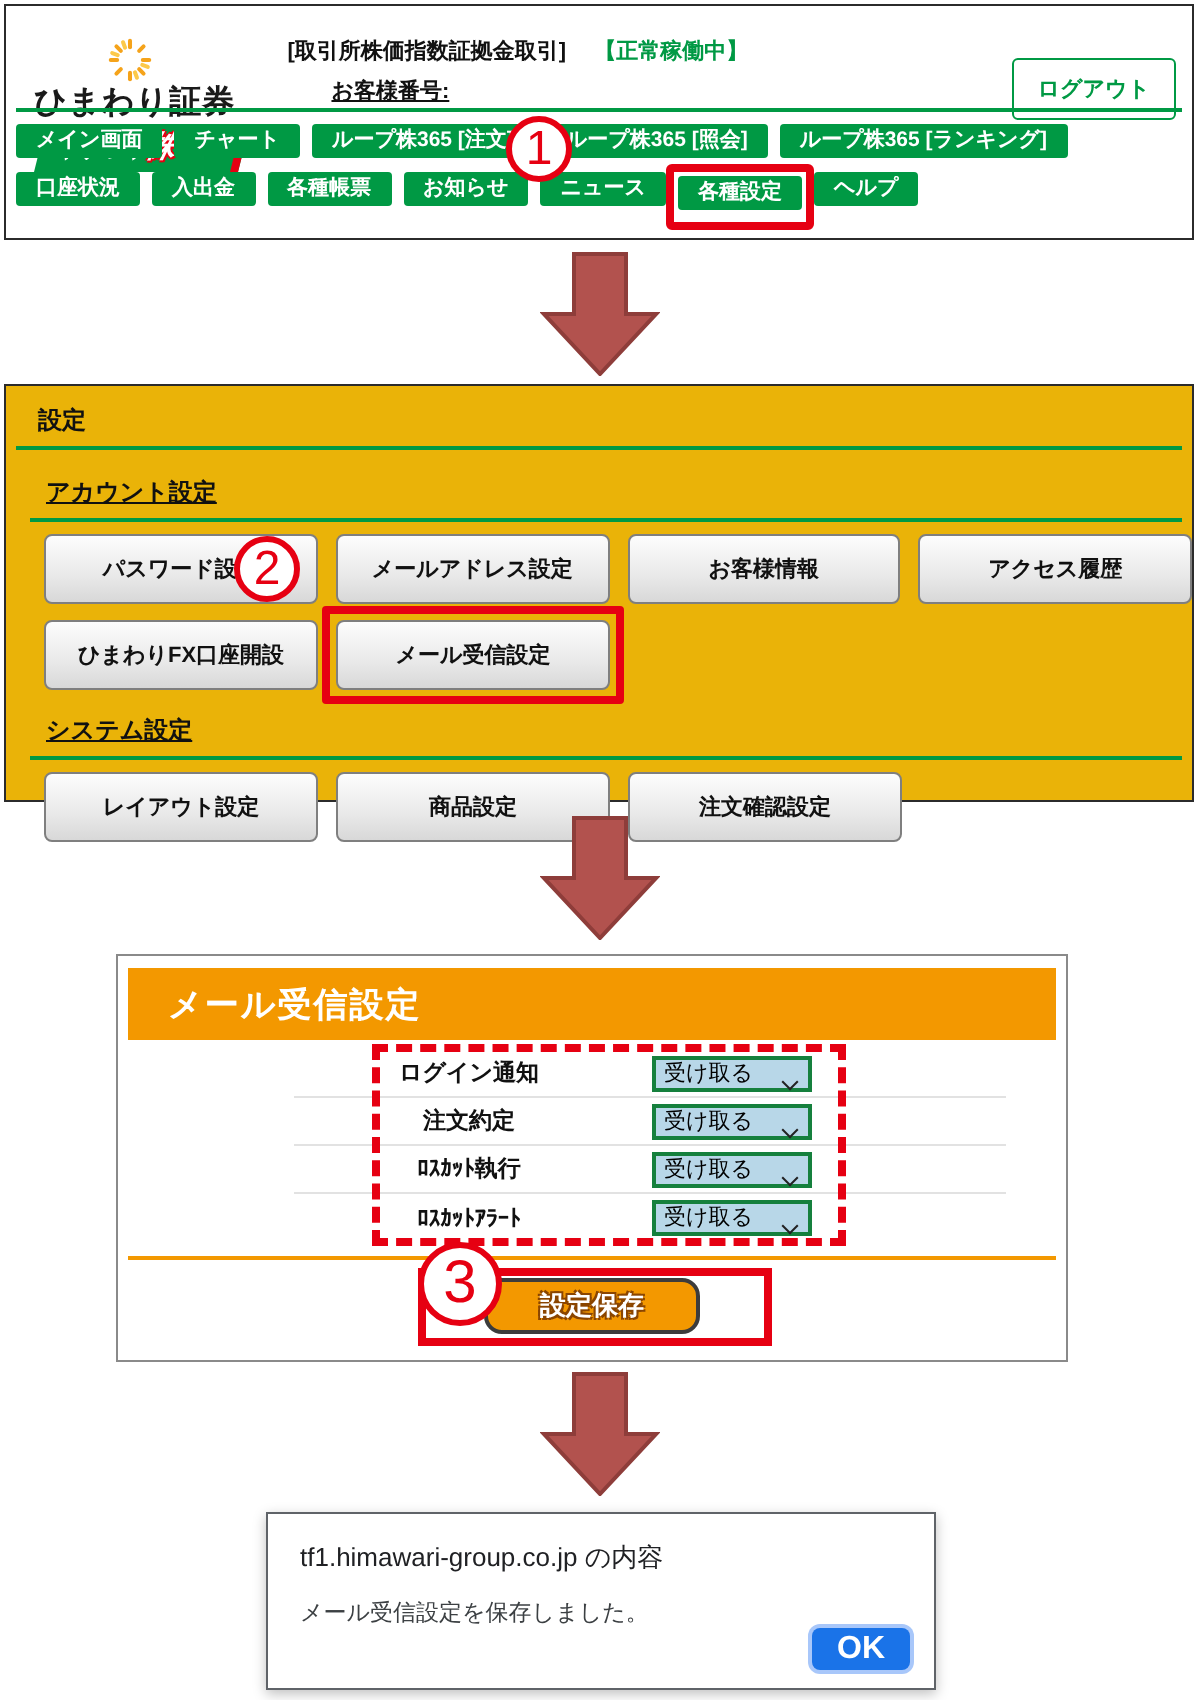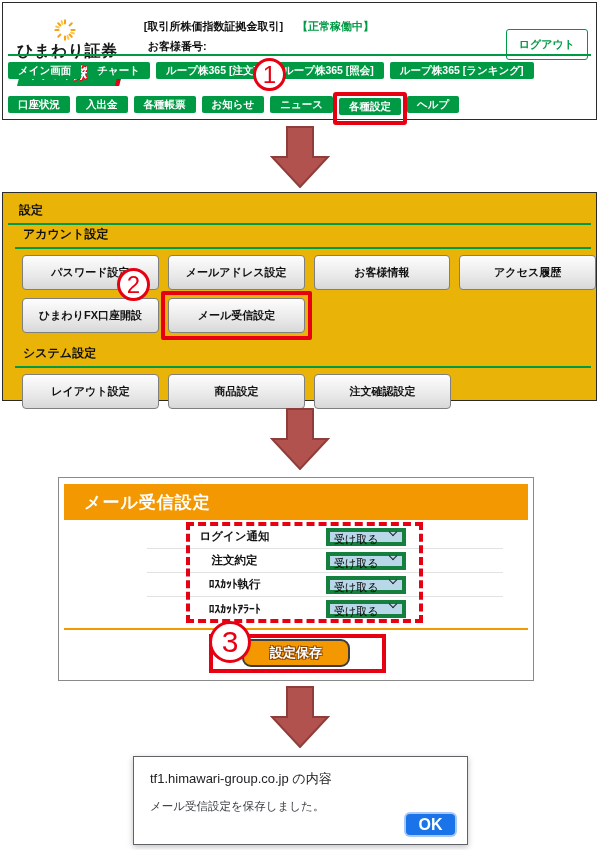--- a/index.html
+++ b/index.html
@@ -17,25 +17,25 @@
   .sun{width:22px; height:22px; margin-right:4px;}
   .logo-text{font-size:16px; font-weight:bold; letter-spacing:0.5px; color:#1a1a1a;}
   .badge{display:inline-block; margin-left:7px; background:var(--green); color:#fff; transform:skewX(-14deg);
          padding:2px 8px 3px 8px; border-right:4px solid var(--red); font-weight:bold; font-style:italic; white-space:nowrap;}
   .badge .b1{font-size:11px;}
   .badge .b2{font-size:15px; text-shadow:-1px 0 var(--red),1px 0 var(--red),0 -1px var(--red),0 1px var(--red),1px 1px var(--red);}
   .badge .b3{font-size:13px;}
   .hdr-mid{margin-left:22px; margin-top:4px; font-size:11px; font-weight:bold; line-height:1.8;}
   .mid-line1{display:flex; gap:14px;}
   .status-ok{color:var(--green);}
-  .cust-no{margin-left:4px;}
+  .cust-no{margin-left:22px;text-decoration:underline;}
   .logout-btn{margin-left:auto; margin-top:16px; border:1px solid var(--green); color:var(--green); background:#fff;
       font-size:11px; font-weight:bold; padding:7px 12px; border-radius:3px; cursor:pointer; font-family:inherit;}
   .header-divider{position:absolute; left:5px; right:5px; top:51px; border-top:2px solid var(--green);}
-  .nav{position:absolute; left:5px; top:59px; right:4px; display:flex; flex-direction:column; gap:17px;}
+  .nav{position:absolute; left:5px; top:59px; right:4px; display:flex; flex-direction:column; gap:7px;}
   .nav-row{display:flex; gap:6px;}
   .nav-btn{background:var(--green); color:#fff; border:none; font-family:inherit; font-weight:bold; font-size:10.5px;
       padding:3px 10px; height:17px; border-radius:2px; white-space:nowrap; cursor:pointer; line-height:11px;}
   .hl1{position:relative; display:inline-block;}
   .hl1::after{content:""; position:absolute; left:-6px; right:-6px; top:-4px; bottom:-10px;
       border:4px solid var(--red); border-radius:3px; pointer-events:none;}
 
   
   .flow-arrow{position:absolute; left:270px; width:60px; height:62px;}
   .arrow1{top:126px;} .arrow2{top:408px;} .arrow3{top:686px;}
@@ -45,38 +45,38 @@
       color:var(--red); display:flex; align-items:center; justify-content:center; z-index:20; font-weight:normal;}
   .step1{left:253px; top:58px; width:33px; height:33px; font-size:24px;}
   .step2{left:117px; top:268px; width:33px; height:33px; font-size:24px;}
   .step3{left:209px; top:621px; width:42px; height:42px; font-size:30px;}
 
   
   .panel2{position:absolute; left:2px; top:192px; width:595px; height:209px; border:1px solid #2b2b2b; background:#eab308;}
   .p2-title{margin:9px 0 0 16px; font-size:12px; font-weight:bold;}
   .g-line{border:none; border-top:2px solid var(--green); margin:4px 5px 0 5px;}
   .g-line.inset{margin-left:12px;}
-  .sec-title{margin:1px 0 0 20px; font-size:12px; font-weight:bold;}
+  .sec-title{margin:13px 0 0 20px; font-size:12px; font-weight:bold;text-decoration:underline;}
   .btn-row{display:flex; gap:9px; margin:6px 0 0 19px;}
   .gray-btn{width:137px; height:35px; display:flex; align-items:center; justify-content:center;
       background:linear-gradient(#fdfdfd,#e9e9e9 60%,#d8d8d8); border:1px solid #7f7f7f; border-radius:4px;
       font-size:11px; font-weight:bold; font-family:inherit; cursor:pointer; color:#111;}
   .hl2{position:relative; display:inline-block;}
   .hl2::after{content:""; position:absolute; inset:-7px; border:4px solid var(--red); border-radius:2px; pointer-events:none;}
 
   
   .panel3{position:absolute; left:58px; top:477px; width:476px; height:204px; border:1px solid #8a8a8a; background:#fff;}
   .p3-header{margin:6px 5px 0 5px; height:36px; background:var(--orange); color:#fff; font-size:17px; font-weight:bold;
       display:flex; align-items:center; padding-left:20px; letter-spacing:1px;}
   .mail-rows{margin:5px 30px 0 88px; position:relative;}
   .mail-row{height:24px; display:flex; align-items:center; border-bottom:1px solid #e2e2e2;}
   .mail-row:last-child{border-bottom:none;}
   .mail-label{width:175px; text-align:center; font-size:11.5px; font-weight:bold;}
-  .mail-select{width:80px; height:18px; margin-left:4px; background:var(--select-bg); border:4px solid #15803d;
-      display:flex; align-items:flex-start; font-size:11px; padding:0 4px; cursor:pointer; color:#000; justify-content:space-between;}
+  .mail-select{width:80px; height:18px; margin-left:4px; background:var(--select-bg); border:2px solid #15803d;
+      display:flex; align-items:flex-end; font-size:11px; padding:0 4px; cursor:pointer; color:#000; justify-content:space-between;}
   .chev{width:6px; height:6px; border-right:1.5px solid #222; border-bottom:1.5px solid #222; transform:rotate(45deg); margin:-3px 2px 0 0;}
   .dash-box{position:absolute; left:127px; top:44px; width:237px; height:101px; border:4px dashed var(--red); pointer-events:none; z-index:5;}
   .o-line{border:none; border-top:2px solid var(--orange); margin:7px 5px 0 5px;}
   .save-row{position:relative; margin-top:9px; display:flex; justify-content:center;}
   .save-btn{width:108px; height:28px; background:var(--orange); border:2px solid #3c3c3c; border-radius:9px;
       color:#fff; font-weight:bold; font-size:13px; font-family:inherit; cursor:pointer;
       text-shadow:1px 1px 0 #8a4500, -1px 1px 0 #8a4500, 1px -1px 0 #8a4500, -1px -1px 0 #8a4500;}
   .hl3{position:relative; display:inline-block;}
   .hl3::after{content:""; position:absolute; top:-5px; bottom:-6px; left:-33px; right:-36px;
       border:4px solid var(--red); pointer-events:none;}

